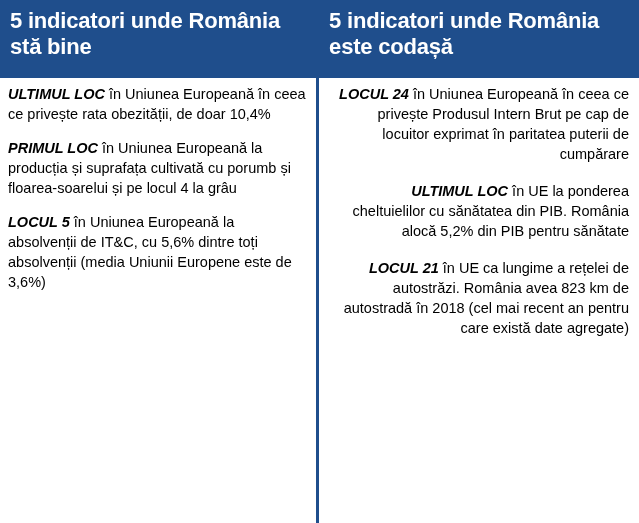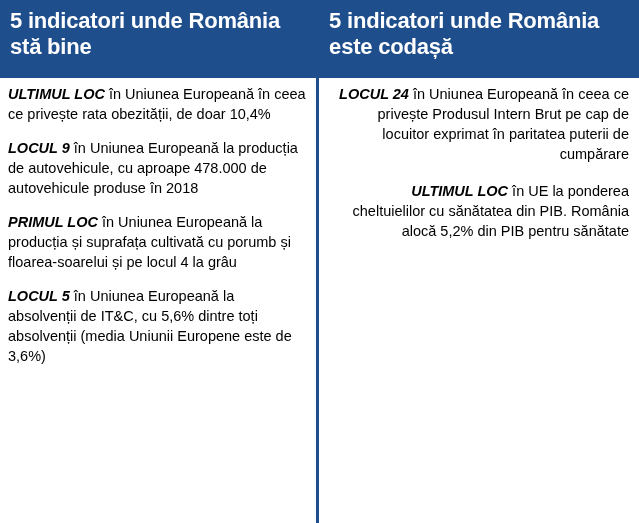--- a/index.html
+++ b/index.html
@@ -74,23 +74,20 @@
 
   <div class="column col-left">
     <div class="col-header">5 indicatori unde România stă bine</div>
     <div class="col-body">
 
       <div class="item">
         <span class="rank">ULTIMUL LOC</span><span> în Uniunea Europeană în ceea ce privește rata obezității, de doar 10,4%</span>
       </div>
 
 
-      <div class="item">
-        <span class="rank">LOCUL 9</span><span> în Uniunea Europeană la producția de autovehicule, cu aproape 478.000 de autovehicule produse în 2018</span>
-      </div>
 
       <div class="item">
         <span class="rank">PRIMUL LOC</span><span> în Uniunea Europeană la producția și suprafața cultivată cu porumb și floarea-soarelui și pe locul 4 la grâu</span>
       </div>
 
       <div class="item">
         <span class="rank">LOCUL 5</span><span> în Uniunea Europeană la absolvenții de IT&amp;C, cu 5,6% dintre toți absolvenții (media Uniunii Europene este de 3,6%)</span>
       </div>
 
     </div>
@@ -103,17 +100,20 @@
       <div class="item">
         <span class="rank">LOCUL 24</span><span> în Uniunea Europeană în ceea ce privește Produsul Intern Brut pe cap de locuitor exprimat în paritatea puterii de cumpărare</span>
       </div>
 
 
       <div class="item">
         <span class="rank">ULTIMUL LOC</span><span> în UE la ponderea cheltuielilor cu sănătatea din PIB. România alocă 5,2% din PIB pentru sănătate</span>
       </div>
 
 
+      <div class="item">
+        <span class="rank">LOCUL 21</span><span> în UE ca lungime a rețelei de autostrăzi. România avea 823 km de autostradă în 2018 (cel mai recent an pentru care există date agregate)</span>
+      </div>
 
     </div>
   </div>
 
 </div>
 
 </body></html>

